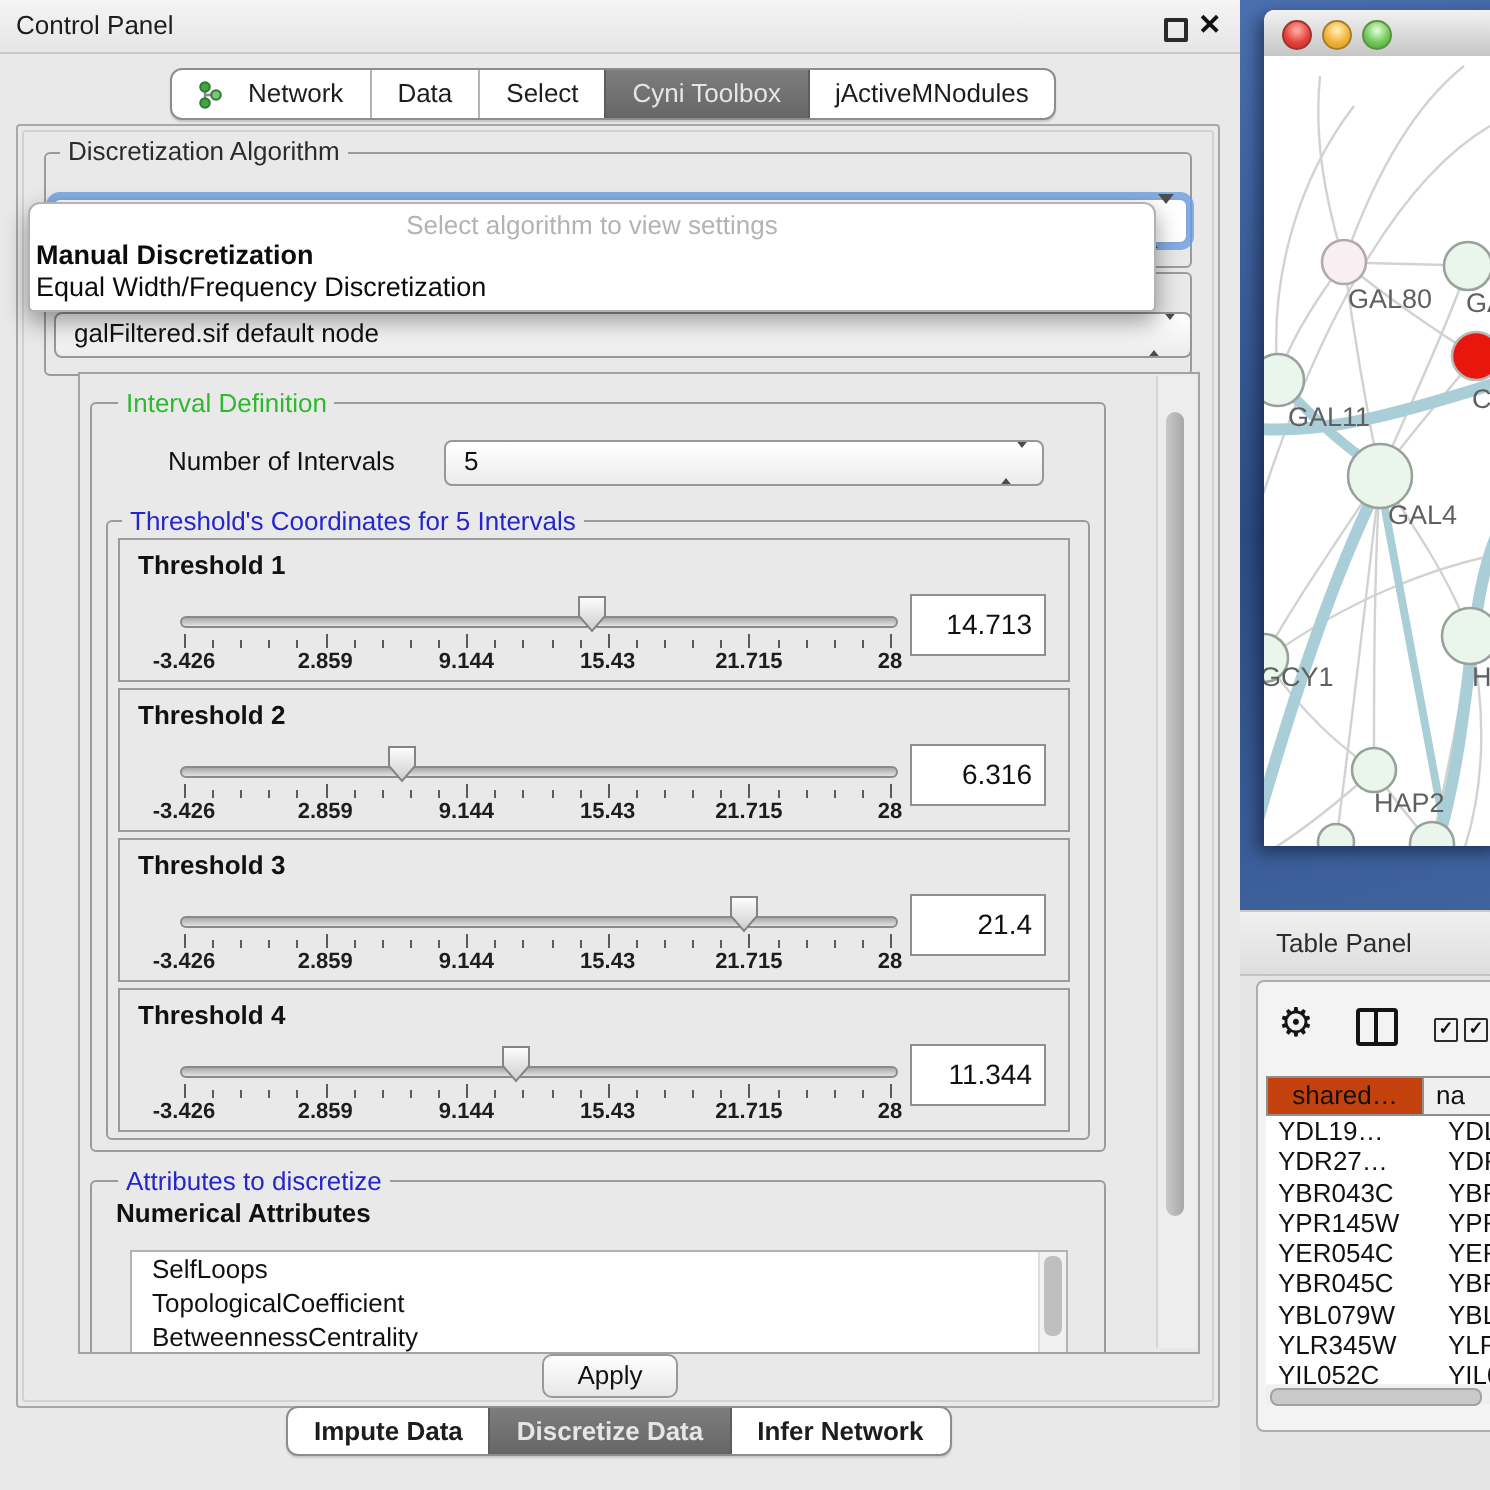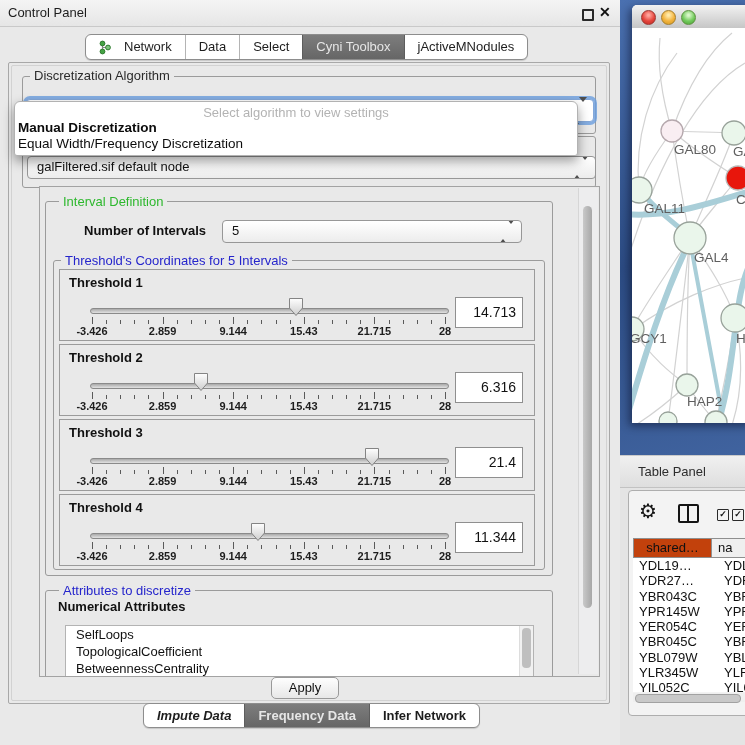--- a/index.html
+++ b/index.html
@@ -177,21 +177,21 @@
   <div class="combo" style="left:27px;top:156px;width:558px;height:21px;">
     <span>galFiltered.sif default node</span>
     <span class="stepper"><span class="up"></span><span class="dn"></span></span>
   </div>
 
   <div class="main-panel">
 
     <div class="group" style="left:5px;top:14px;width:506px;height:373px;"></div>
     <span class="gtitle green" style="left:19px;top:7px;">Interval Definition</span>
 
-    <span style="position:absolute;left:44px;top:36px;font-size:13px;font-weight:bold;">Number of Intervals</span>
+    <span style="position:absolute;left:44px;top:36px;font-size:13px;font-weight:normal;">Number of Intervals</span>
     <div class="combo" style="left:182px;top:33px;width:289px;height:21px;">
       <span>5</span>
       <span class="stepper"><span class="up"></span><span class="dn"></span></span>
     </div>
 
     <div class="group" style="left:13px;top:73px;width:490px;height:308px;"></div>
     <span class="gtitle blue" style="left:21px;top:66px;">Threshold's Coordinates for 5 Intervals</span>
 
     <div id="thresholds" style="position:absolute;left:19px;top:82px;width:476px;">
         <div class="tbox">
@@ -386,25 +386,25 @@
       </div>
 
     <div class="mp-track">
         <div class="mp-thumb"></div>
       </div>
   </div>
 
   <div class="btn" style="left:271px;top:677px;width:66px;height:20px;">Apply</div>
 
   <div class="segbar" style="left:143px;top:703px;height:23px;">
-    <div class="seg" style="line-height:23px;font-weight:bold;font-style:italic;">
+    <div class="seg" style="line-height:23px;font-weight:bold;">
         <span>Impute Data</span>
       </div>
     <div class="seg active" style="line-height:23px;font-weight:bold;">
-        <span>Frequency Data</span>
+        <span>Discretize Data</span>
       </div>
     <div class="seg" style="line-height:23px;font-weight:bold;">
         <span>Infer Network</span>
       </div>
   </div>
 </div>
 
 <div class="rp">
 
   <div class="net-frame">

